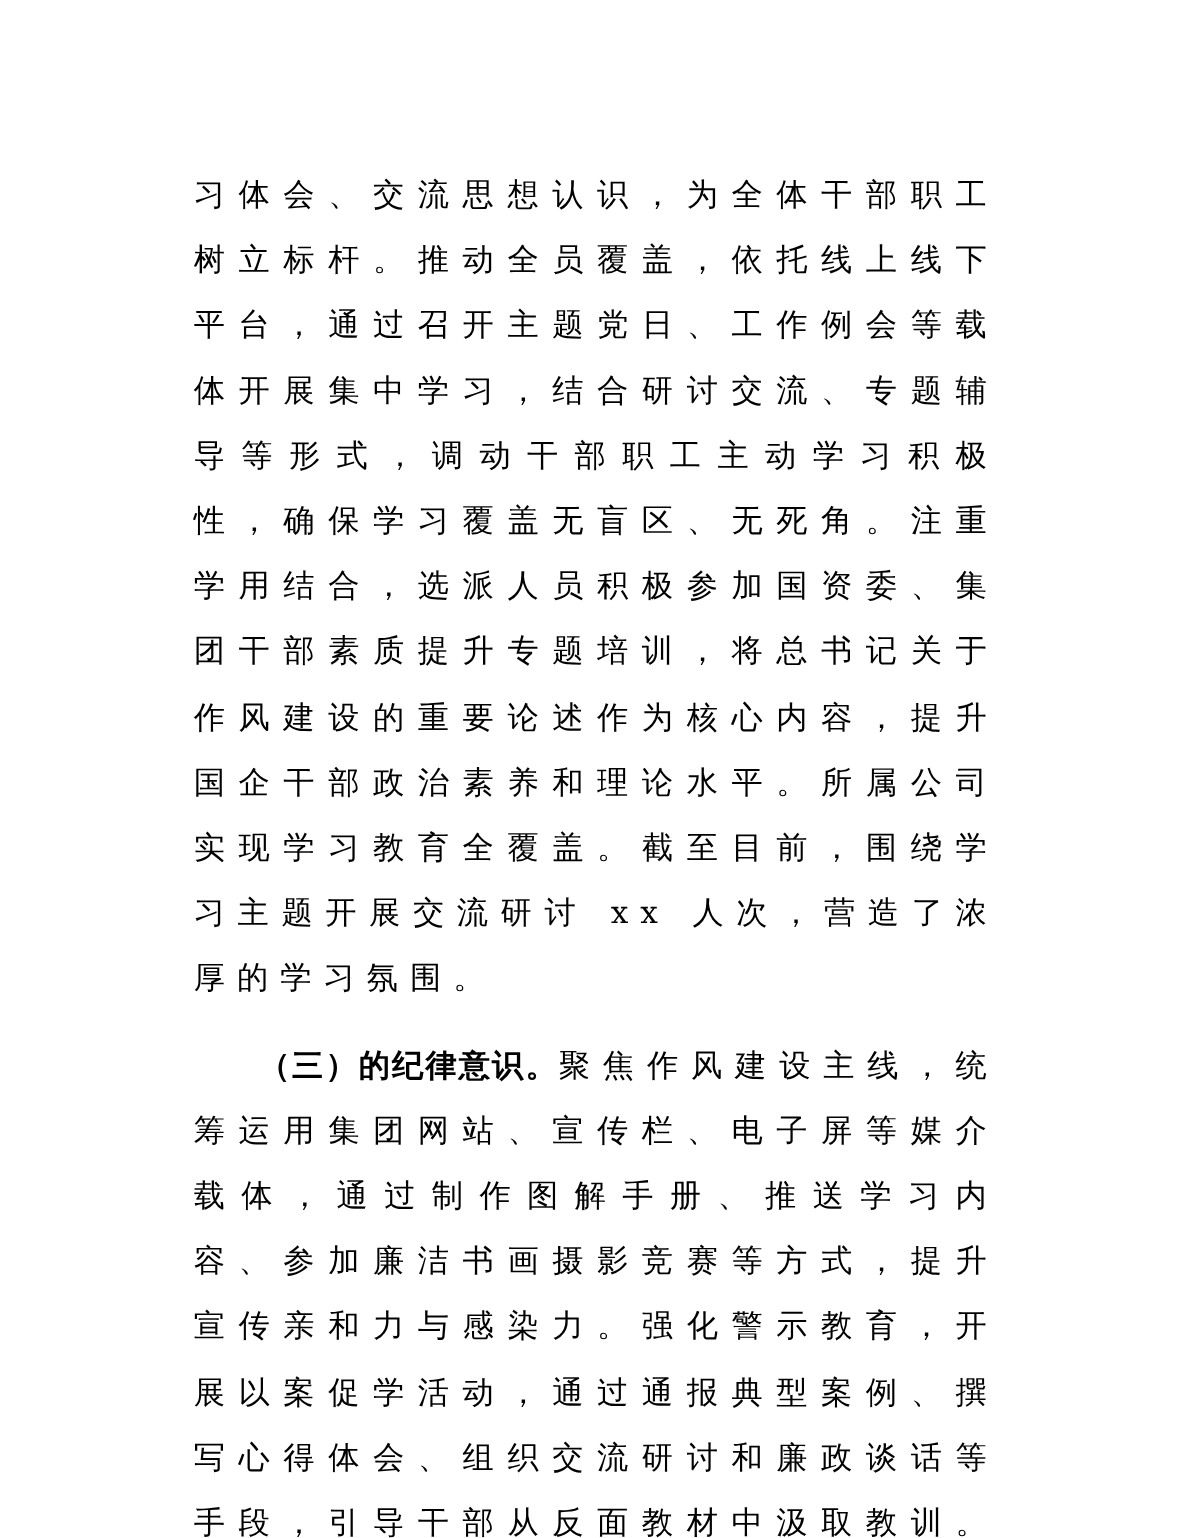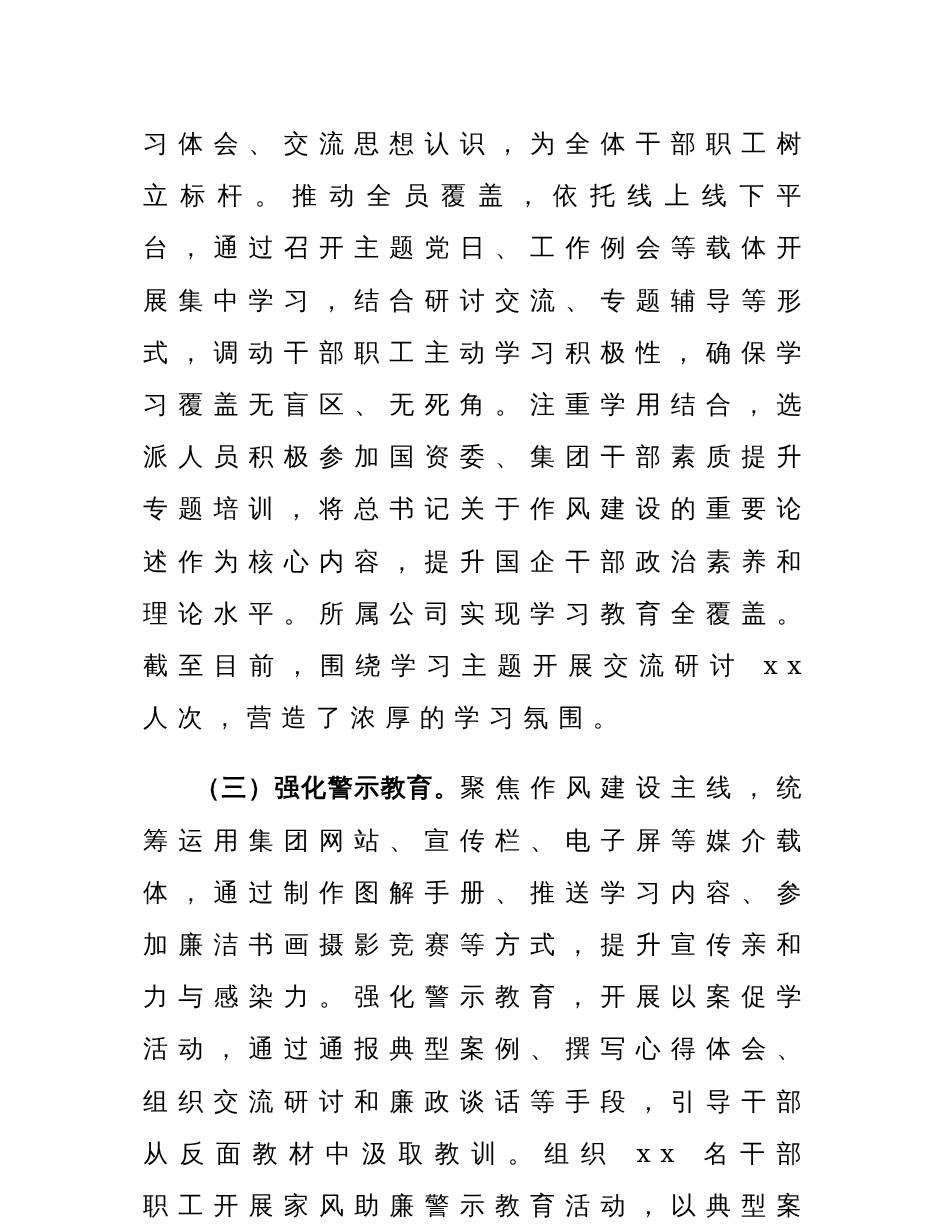--- a/index.html
+++ b/index.html
@@ -15,21 +15,21 @@
     font-family: "DejaVu Serif", "Liberation Serif", serif;
     color: #000000;
   }
   .page {
     position: absolute;
     left: 143px;
     top: 118px;
     width: 668px;
   }
   .para {
-    margin: 0;
+    margin: 12px;
     font-size: 25px;
     line-height: 52.2px;
     letter-spacing: 9.6px;
     text-align: justify;
     word-break: break-all;
   }
   .para.indent {
     text-indent: 52px;
   }
   .para + .para {
@@ -41,15 +41,15 @@
     letter-spacing: 1px;
   }
 </style>
 </head>
 <body>
 
 <div class="page">
 
   <p class="para"><span>习体会、交流思想认识，为全体干部职工树立标杆。推动全员覆盖，依托线上线下平台，通过召开主题党日、工作例会等载体开展集中学习，结合研讨交流、专题辅导等形式，调动干部职工主动学习积极性，确保学习覆盖无盲区、无死角。注重学用结合，选派人员积极参加国资委、集团干部素质提升专题培训，将总书记关于作风建设的重要论述作为核心内容，提升国企干部政治素养和理论水平。所属公司实现学习教育全覆盖。截至目前，围绕学习主题开展交流研讨 xx 人次，营造了浓厚的学习氛围。</span></p>
 
-  <p class="para indent"><span class="heading">（三）强化警示教育。</span><span>聚焦作风建设主线，统筹运用集团网站、宣传栏、电子屏等媒介载体，通过制作图解手册、推送学习内容、参加廉洁书画摄影竞赛等方式，提升宣传亲和力与感染力。强化警示教育，开展以案促学活动，通过通报典型案例、撰写心得体会、组织交流研讨和廉政谈话等手段，引导干部从反面教材中汲取教训。组织 xx 名干部职工开展家风助廉警示教育活动，以典型案例强化震慑、筑牢防线，增强“红线不能碰、底线不可破”的纪律意识。</span></p>
+  <p class="para indent"><span class="heading">（三）的纪律意识。</span><span>聚焦作风建设主线，统筹运用集团网站、宣传栏、电子屏等媒介载体，通过制作图解手册、推送学习内容、参加廉洁书画摄影竞赛等方式，提升宣传亲和力与感染力。强化警示教育，开展以案促学活动，通过通报典型案例、撰写心得体会、组织交流研讨和廉政谈话等手段，引导干部从反面教材中汲取教训。组织 xx 名干部职工开展家风助廉警示教育活动，以典型案例强化震慑、筑牢防线，增强“红线不能碰、底线不可破”的纪律意识。</span></p>
 
 </div>
 
 </body></html>

